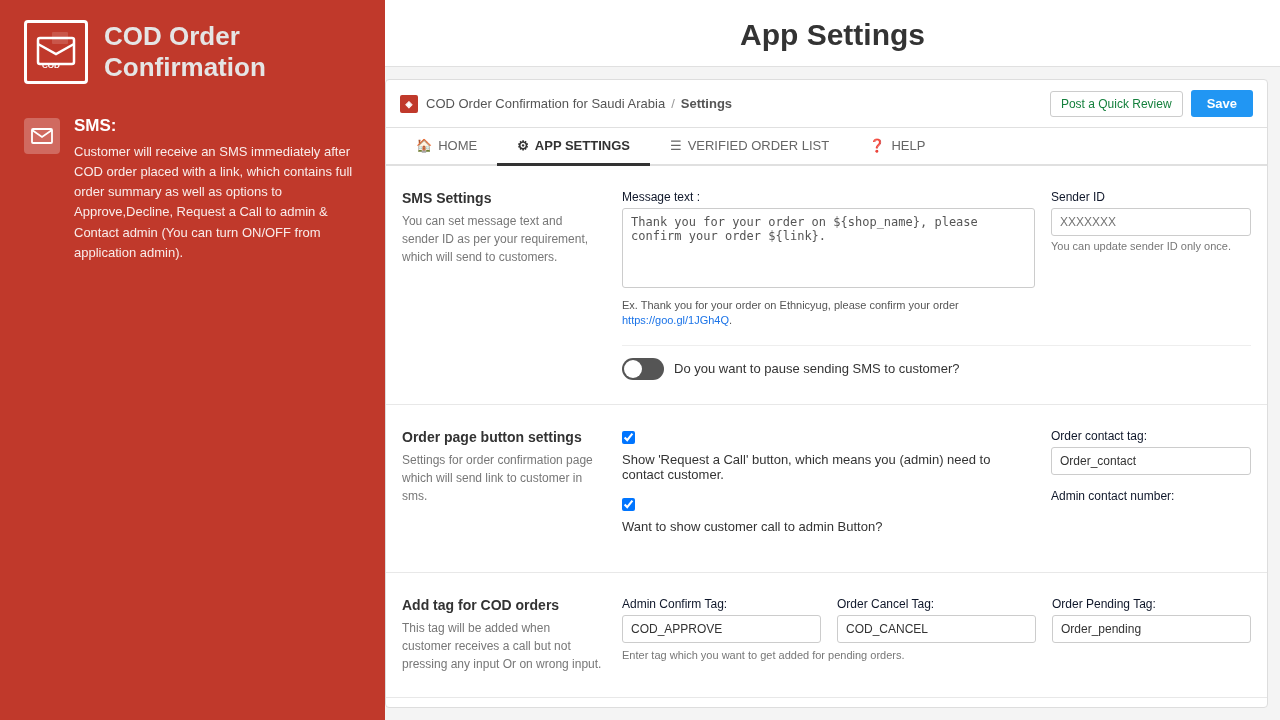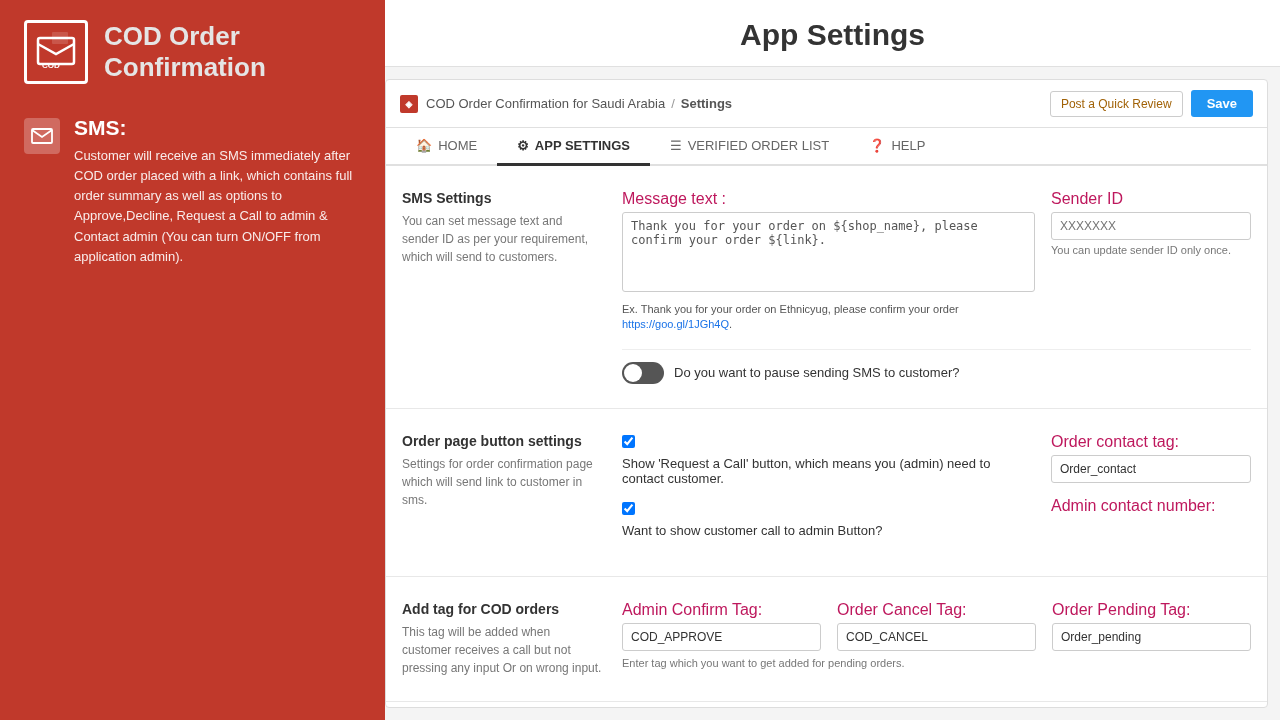--- a/index.html
+++ b/index.html
@@ -48,21 +48,21 @@
       background: rgba(255,255,255,0.25);
       border-radius: 4px;
       display: flex;
       align-items: center;
       justify-content: center;
       flex-shrink: 0;
       margin-top: 2px;
     }
     .sms-text-block {}
     .sms-label {
-      font-size: 21px;
+      font-size: 17px;
       font-weight: 700;
       color: #fff;
       margin-bottom: 6px;
     }
     .sms-desc {
       font-size: 13px;
       color: rgba(255,255,255,0.9);
       line-height: 1.55;
     }
 
@@ -127,21 +127,21 @@
     .breadcrumb-sep { color: #999; }
     .breadcrumb-current { font-weight: 600; }
     .top-bar-actions { display: flex; align-items: center; gap: 8px; }
     .btn-quick-review {
       border: 1px solid #ccc;
       background: #fff;
       border-radius: 3px;
       padding: 5px 10px;
       font-size: 12px;
       cursor: pointer;
-      color: #a16207;
+      color: #15803d;
       display: flex;
       align-items: center;
       gap: 4px;
     }
     .btn-save {
       background: #2196f3;
       color: #fff;
       border: none;
       border-radius: 3px;
       padding: 6px 16px;
@@ -201,22 +201,22 @@
     }
 
     
     .sms-settings-grid {
       display: flex;
       gap: 16px;
     }
     .msg-text-area-wrapper { flex: 1; }
     .sender-id-wrapper { width: 200px; }
     .field-label {
-      font-size: 16px;
-      color: #be185d;
+      font-size: 12px;
+      color: #0f172a;
       margin-bottom: 4px;
     }
     textarea.msg-textarea {
       width: 100%;
       height: 80px;
       border: 1px solid #ccc;
       border-radius: 3px;
       padding: 6px 8px;
       font-size: 12px;
       resize: none;

